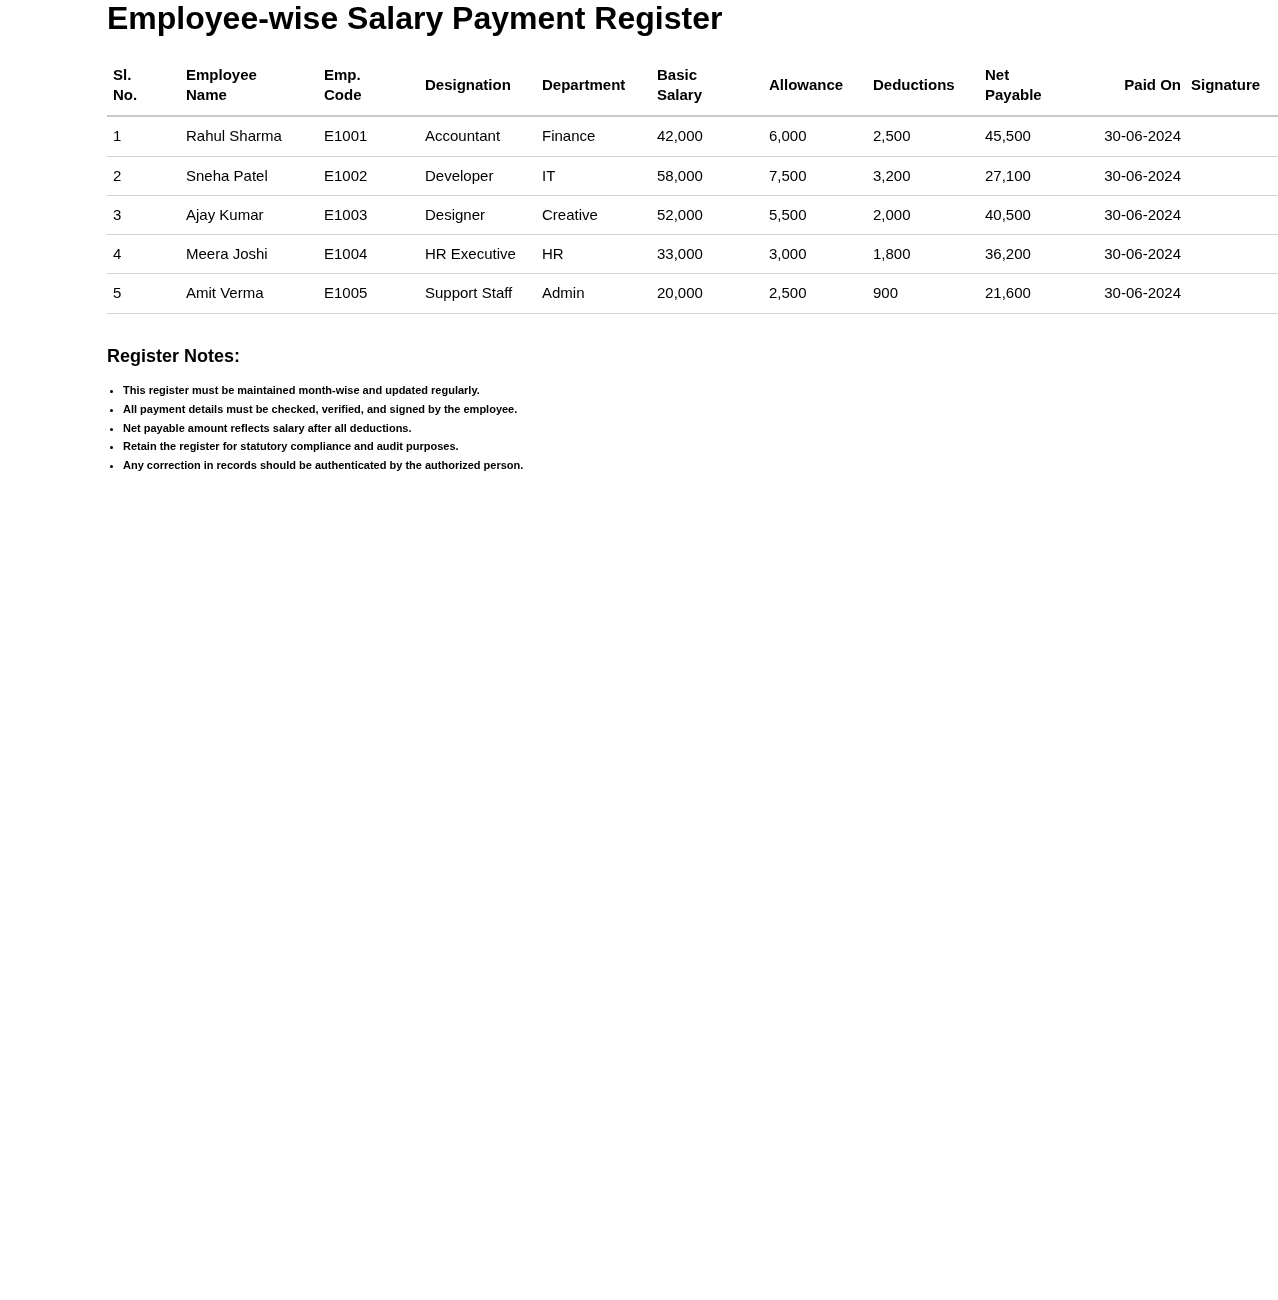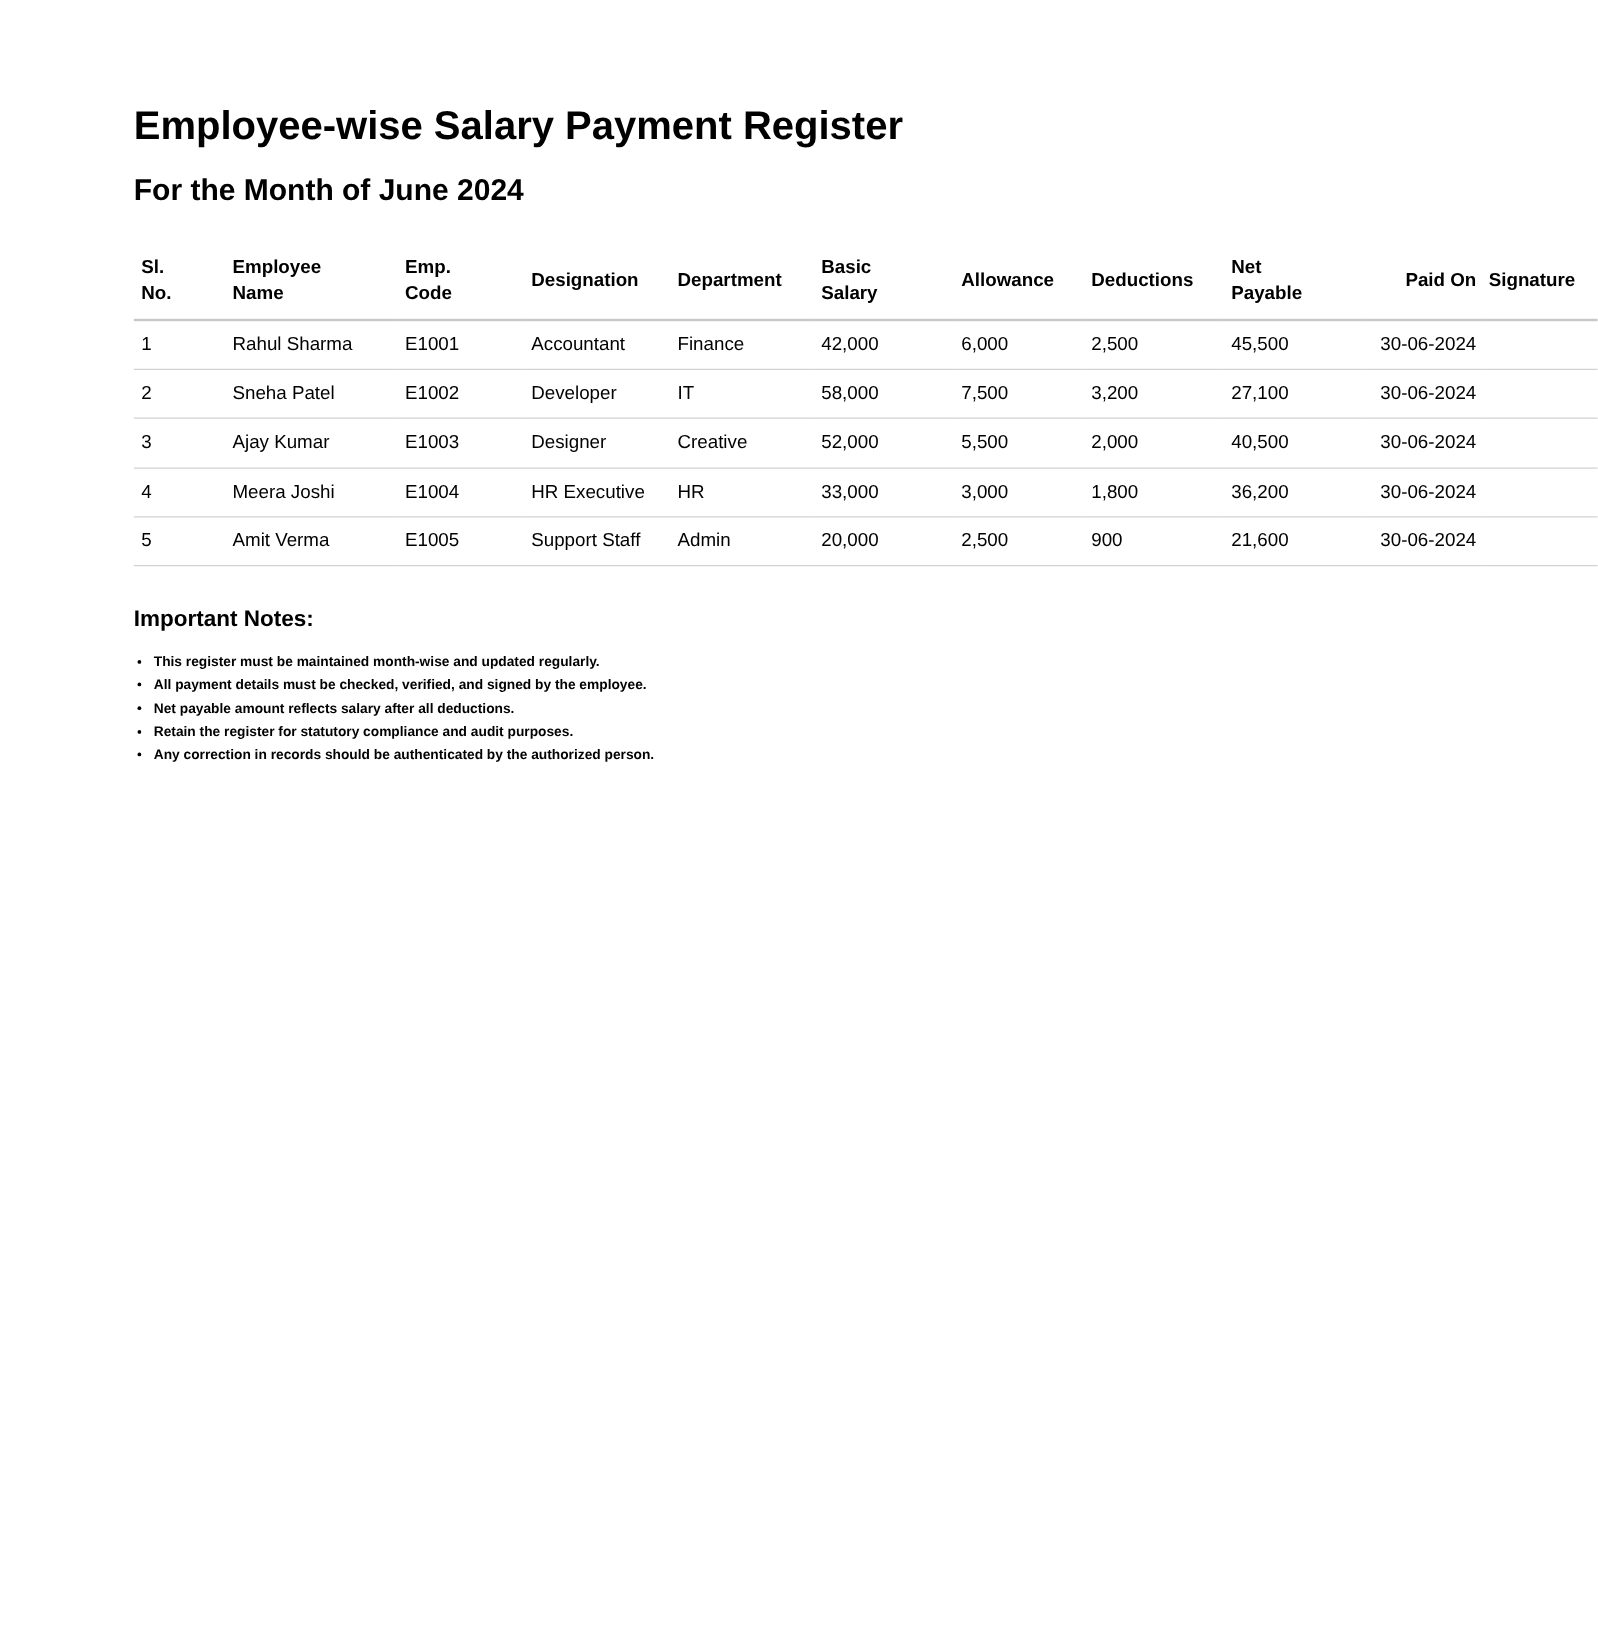--- a/index.html
+++ b/index.html
@@ -6,21 +6,20 @@
     margin: 0;
     padding: 0;
     background: #ffffff;
     color: #000000;
     font-family: "Liberation Sans", sans-serif;
   }
   body { min-height: 1300px; width: 1278px; }
   .page {
     width: 1064px;
     margin: 0 auto;
-    padding-top: 82px;
   }
   h1.title {
     font-size: 32px;
     line-height: 1.15;
     margin: 0 0 20px 0;
     font-weight: bold;
   }
   h2.subtitle {
     font-size: 24px;
     line-height: 1.15;
@@ -78,21 +77,20 @@
     font-weight: bold;
   }
 </style>
 </head>
 <body>
 
 <div class="page">
 
   <h1 class="title">Employee-wise Salary Payment Register</h1>
 
-  <h2 class="subtitle">For the Month of June 2024</h2>
 
   <table class="register">
     <thead>
       <tr id="head-row">
           <th class="col-1">Sl.
 No.</th>
           <th class="col-2">Employee
 Name</th>
           <th class="col-3">Emp.
 Code</th>
@@ -170,21 +168,21 @@
           <td class="col-6">20,000</td>
           <td class="col-7">2,500</td>
           <td class="col-8">900</td>
           <td class="col-9">21,600</td>
           <td class="col-10">30-06-2024</td>
           <td class="col-11"></td>
         </tr>
       </tbody>
   </table>
 
-  <h3 class="notes-heading">Important Notes:</h3>
+  <h3 class="notes-heading">Register Notes:</h3>
 
   <ul class="notes-list" id="notes-list">
       <li>This register must be maintained month-wise and updated regularly.</li>
       <li>All payment details must be checked, verified, and signed by the employee.</li>
       <li>Net payable amount reflects salary after all deductions.</li>
       <li>Retain the register for statutory compliance and audit purposes.</li>
       <li>Any correction in records should be authenticated by the authorized person.</li>
     </ul>
 
 </div>

